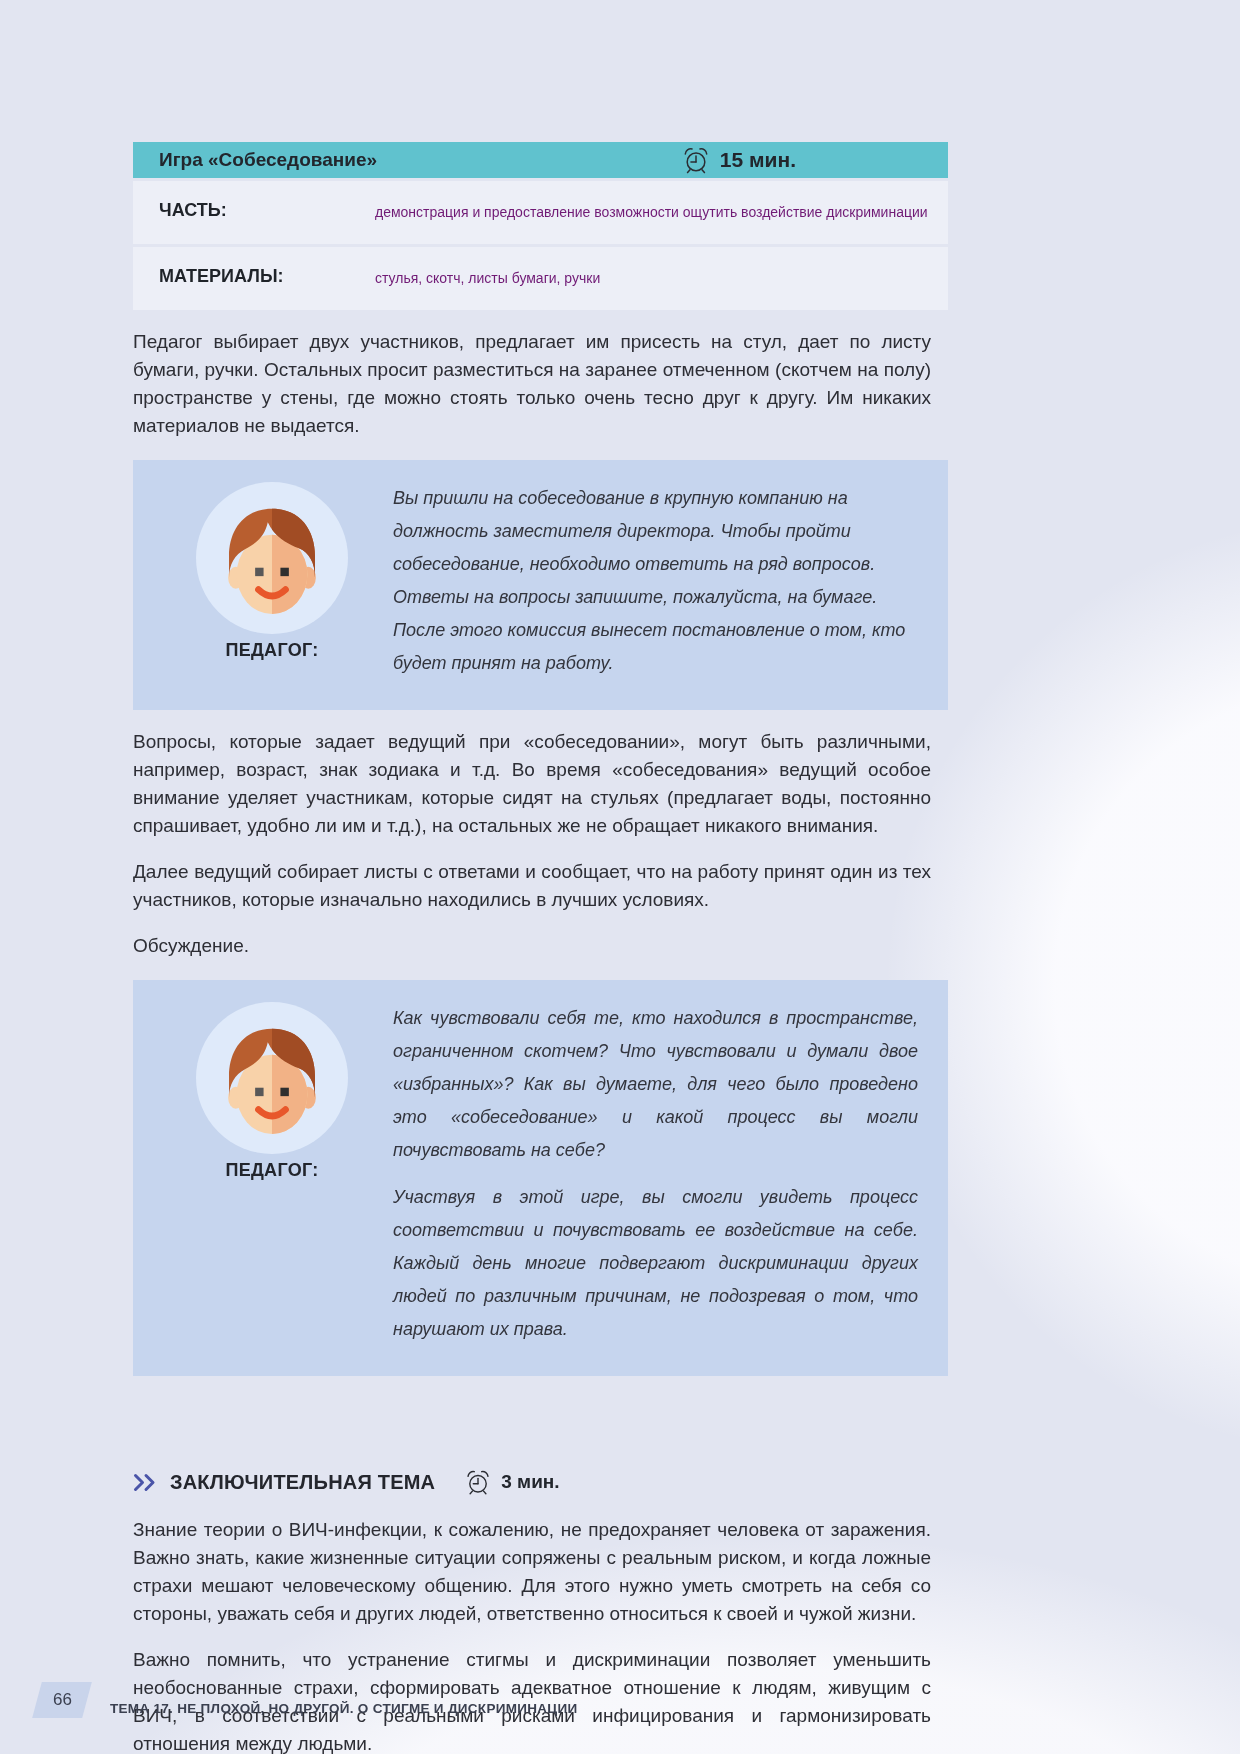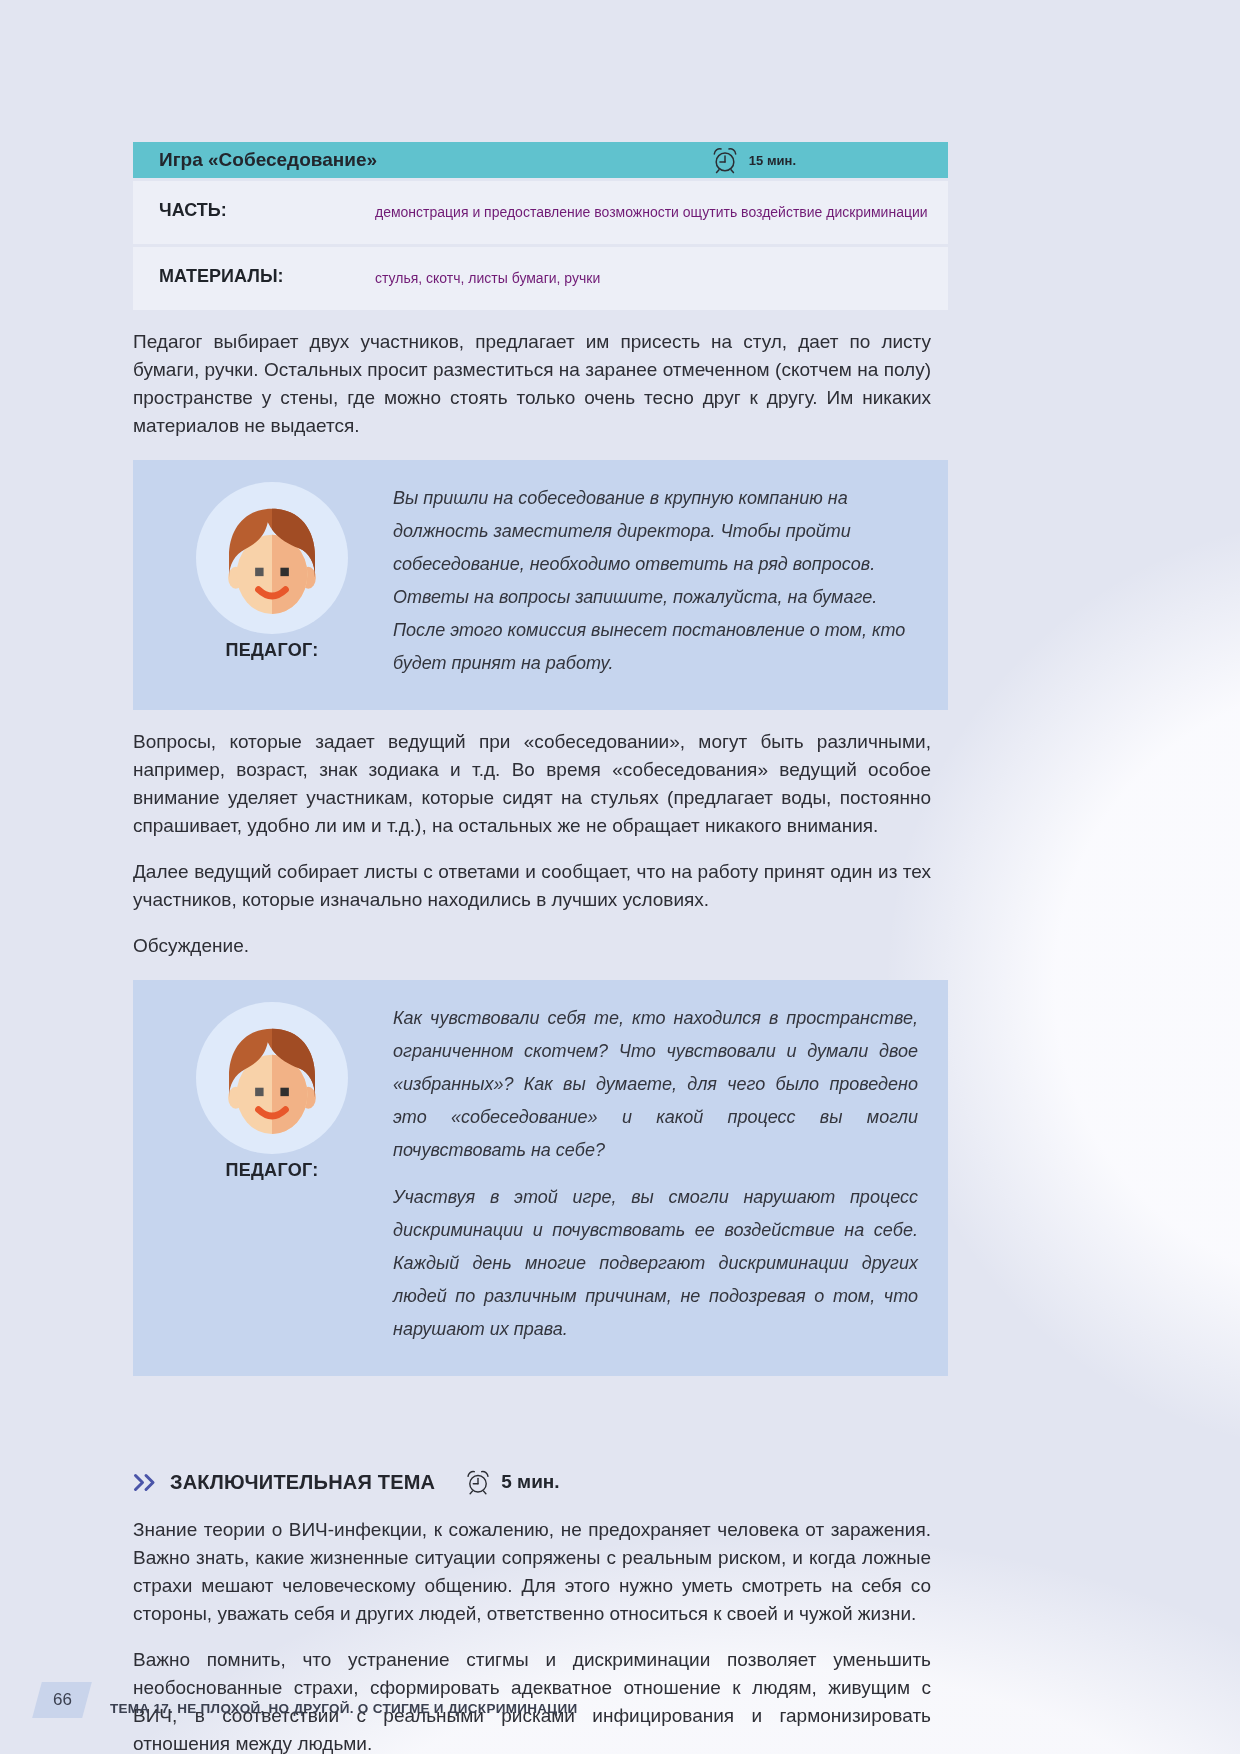--- a/index.html
+++ b/index.html
@@ -14,21 +14,21 @@
   }
   .content{position:absolute;left:133px;top:142px;width:815px;}
 
   
   .tbl-header{
     background:#60c2ce;height:36px;display:flex;align-items:center;
     padding-left:26px;box-sizing:border-box;
   }
   .tbl-title{font-size:19px;font-weight:bold;color:#22262d;}
   .tbl-duration{margin-left:auto;margin-right:152px;display:flex;align-items:center;gap:9px;}
-  .duration-text{font-size:13px;font-weight:bold;color:#22262d;}
+  .duration-text{font-size:21px;font-weight:bold;color:#22262d;}
   .tbl-row{display:flex;background:#edeff7;margin-top:3px;padding:17px 18px 17px 26px;box-sizing:border-box;}
   .row-label{width:216px;flex-shrink:0;font-size:18px;font-weight:bold;color:#1f2329;padding-top:2px;}
   .row-value{flex:1;font-size:14px;line-height:29px;color:#701a75;}
 
   
   .para{font-size:19px;line-height:28px;text-align:justify;margin:18px 17px 0 0;color:#2d2e35;}
   .para.tight{margin-top:20px;}
 
   
   .callout{background:#c6d5ee;display:flex;margin-top:20px;padding:22px 30px 16px 30px;box-sizing:border-box;}
@@ -143,37 +143,37 @@
       <div class="speaker-col">
         <div class="avatar">
           <svg class="face-svg">
               <use href="#teacher-face"></use>
             </svg>
         </div>
         <div class="speaker-label">ПЕДАГОГ:</div>
       </div>
       <div class="callout-text justified">
         <p>Как чувствовали себя те, кто находился в пространстве, ограниченном скотчем? Что чувствовали и думали двое «избранных»? Как вы думаете, для чего было проведено это «собеседование» и какой процесс вы могли почувствовать на себе?</p>
-        <p>Участвуя в этой игре, вы смогли нарушают процесс дискриминации и почувствовать ее воздействие на себе. Каждый день многие подвергают дискриминации других людей по различным причинам, не подозревая о том, что нарушают их права.</p>
+        <p>Участвуя в этой игре, вы смогли увидеть процесс соответствии и почувствовать ее воздействие на себе. Каждый день многие подвергают дискриминации других людей по различным причинам, не подозревая о том, что нарушают их права.</p>
       </div>
     </div>
 
     <div class="section-heading">
       <svg class="chevrons" width="24" height="19" viewBox="0 0 24 19">
         <g fill="none" stroke="#4a54a8" stroke-width="3" stroke-linecap="round" stroke-linejoin="round">
           <polyline points="2.5,2.5 9.5,9.5 2.5,16.5"></polyline>
           <polyline points="13,2.5 20,9.5 13,16.5"></polyline>
         </g>
       </svg>
       <span class="section-title">ЗАКЛЮЧИТЕЛЬНАЯ ТЕМА</span>
       <span class="section-duration">
         <svg class="icon-svg" width="28" height="28">
             <use href="#alarm-clock"></use>
           </svg>
-        <span class="duration-text">5 мин.</span>
+        <span class="duration-text">3 мин.</span>
       </span>
     </div>
 
     <p class="para tight">Знание теории о ВИЧ-инфекции, к сожалению, не предохраняет человека от заражения. Важно знать, какие жизненные ситуации сопряжены с реальным риском, и когда ложные страхи мешают человеческому общению. Для этого нужно уметь смотреть на себя со стороны, уважать себя и других людей, ответственно относиться к своей и чужой жизни.</p>
     <p class="para">Важно помнить, что устранение стигмы и дискриминации позволяет уменьшить необоснованные страхи, сформировать адекватное отношение к людям, живущим с ВИЧ, в соответствии с реальными рисками инфицирования и гармонизировать отношения между людьми.</p>
 
   </div>
 
   <div class="footer">
     <div class="page-badge">

